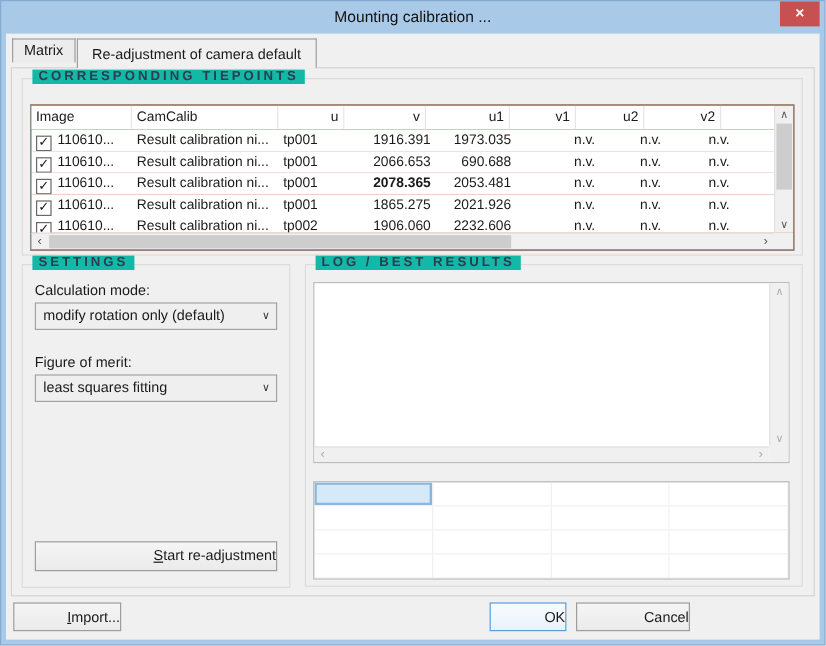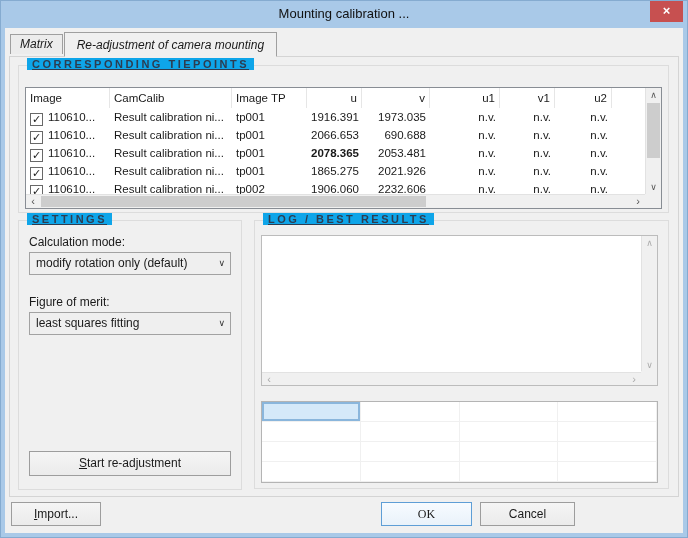--- a/index.html
+++ b/index.html
@@ -13,34 +13,34 @@
   .titlebar { position:absolute; top:0; left:0; right:0; height:26px; }
   .title { text-align:center; line-height:26px; font-size:13px; color:#111; }
   .close-btn { position:absolute; top:0; right:4px; width:33px; height:21px;
                background:#c75050; color:#fff; text-align:center; line-height:20px;
                font-size:13px; font-weight:bold; cursor:default; }
 
   
   .body { position:absolute; left:4px; right:4px; top:27px; bottom:4px; background:#f0f0f0; }
 
   
-  .tabs { position:absolute; top:4px; left:5px; display:flex; align-items:center; z-index:3;font-style:italic; }
+  .tabs { position:absolute; top:4px; left:5px; display:flex; align-items:flex-start; z-index:3; }
   .tab { height:20px; line-height:19px; padding:0 9px; background:#ececec;
          border:1px solid #9f9f9f; border-bottom:none; margin-right:1px; font-size:12px; }
   .tab.active { height:25px; line-height:24px; padding:0 12px; background:#f0f0f0;
                 margin-bottom:-1px; border-bottom:1px solid #f0f0f0; z-index:4; }
 
   .tabpage { position:absolute; left:4px; right:4px; top:28px; bottom:36px;
              border:1px solid #d4d4d4; background:#f0f0f0; }
 
   
   .group { position:absolute; border:1px solid #dcdcdc; }
-  .group-title { position:absolute; top:-8px; left:8px; background:#0ea5e9; padding:0 5px;
+  .group-title { position:absolute; top:-8px; left:8px; background:#14b8a6; padding:0 5px;
                  font-size:11px; font-weight:bold; letter-spacing:2.5px; color:#2d3c50;
-                 white-space:nowrap;text-decoration:underline; }
+                 white-space:nowrap; }
   .g-tiepoints { left:8px; top:8px; right:9px; height:148px; }
   .g-settings  { left:8px; top:163px; width:224px; bottom:6px; }
   .g-log       { left:244px; top:163px; right:9px; bottom:7px; }
 
   
   .tiep-table { position:absolute; left:6px; right:6px; top:21px; height:122px;
                 background:#c2410c; border:1px solid #888d94; overflow:hidden; }
   .thead { position:absolute; top:0; left:0; right:16px; height:20px; display:flex;
            overflow:hidden; background:#fff; }
   .hcell { flex:none; padding:0 4px; font-size:11.5px; line-height:20px;
@@ -71,71 +71,70 @@
   
   .field-label { position:absolute; left:10px; font-size:12px; color:#1a1a1a; }
   .combo { position:absolute; left:10px; width:202px; height:23px; background:#efefef;
            border:1px solid #a2a2a2; padding:0 20px 0 6px; line-height:21px; font-size:12px;
            white-space:nowrap; overflow:hidden; }
   .combo .chev { position:absolute; right:5px; top:0; line-height:21px; font-size:9px; color:#333; }
   .lbl1 { top:14px; } .cb1 { top:31px; }
   .lbl2 { top:74px; } .cb2 { top:91px; }
 
   .btn { background:linear-gradient(#f5f5f5,#ebebeb); border:1px solid #9d9d9d;
-         font-size:12px; text-align:center; color:#1a1a1a; }
+         font-size:12px; text-align:right; color:#1a1a1a; }
   .start-btn { position:absolute; left:10px; bottom:13px; width:202px; height:25px; line-height:23px; }
 
   
   .log { position:absolute; left:6px; top:14px; right:10px; height:151px;
          background:#fff; border:1px solid #bcbcbc; }
   .log .sb-v { bottom:13px; }
   .log .sb-h { right:16px; height:13px; }
   .rgrid { position:absolute; left:6px; right:10px; top:180px; height:82px;
            background:#fff; border:1px solid #b4b4b4; overflow:hidden; }
   .grow { display:flex; height:20px; border-bottom:1px solid #f0f0f0; }
   .gcell { flex:1; border-right:1px solid #f0f0f0; }
   .gcell.selected { background:#d5e9f9; box-shadow: inset 0 0 0 2px #8ab6dc; }
 
   
   .footer-btn { position:absolute; bottom:7px; height:24px; line-height:22px; }
   .import-btn { left:6px; width:90px; }
-  .ok-btn { right:211px; width:91px; border:1px solid #5e9ed6; background:linear-gradient(#f7fbff,#e9f2fa);font-family:Liberation Serif, serif; }
+  .ok-btn { right:211px; width:64px; border:1px solid #5e9ed6; background:linear-gradient(#f7fbff,#e9f2fa); }
   .cancel-btn { right:108px; width:95px; }
   .help-btn { right:12px; width:84px; }
   u { text-decoration:underline; }
 </style>
 </head>
 <body>
 
 <div class="dialog">
 
   <div class="titlebar">
     <div class="title">Mounting calibration ...</div>
     <div class="close-btn">
       <span>×</span>
     </div>
   </div>
 
   <div class="body">
 
     <div class="tabs">
         <div class="tab">Matrix</div>
-        <div class="tab active">Re-adjustment of camera mounting</div>
+        <div class="tab active">Re-adjustment of camera default</div>
       </div>
 
     <div class="tabpage">
 
       <div class="group g-tiepoints">
         <div class="group-title">CORRESPONDING TIEPOINTS</div>
 
         <div class="tiep-table">
           <div class="thead">
               <div class="hcell al" style="width: 84px;">Image</div>
               <div class="hcell al" style="width: 122px;">CamCalib</div>
-              <div class="hcell al" style="width: 75px;">Image TP</div>
               <div class="hcell ar" style="width: 55px;">u</div>
               <div class="hcell ar" style="width: 68px;">v</div>
               <div class="hcell ar" style="width: 70px;">u1</div>
               <div class="hcell ar" style="width: 55px;">v1</div>
               <div class="hcell ar" style="width: 57px;">u2</div>
               <div class="hcell ar" style="width: 64px;">v2</div>
             </div>
           <div class="rows-viewport">
               <div class="trow">
                 <div class="tcell al" style="width: 84px;"><span class="checkbox">✓</span><span>110610...</span></div>

